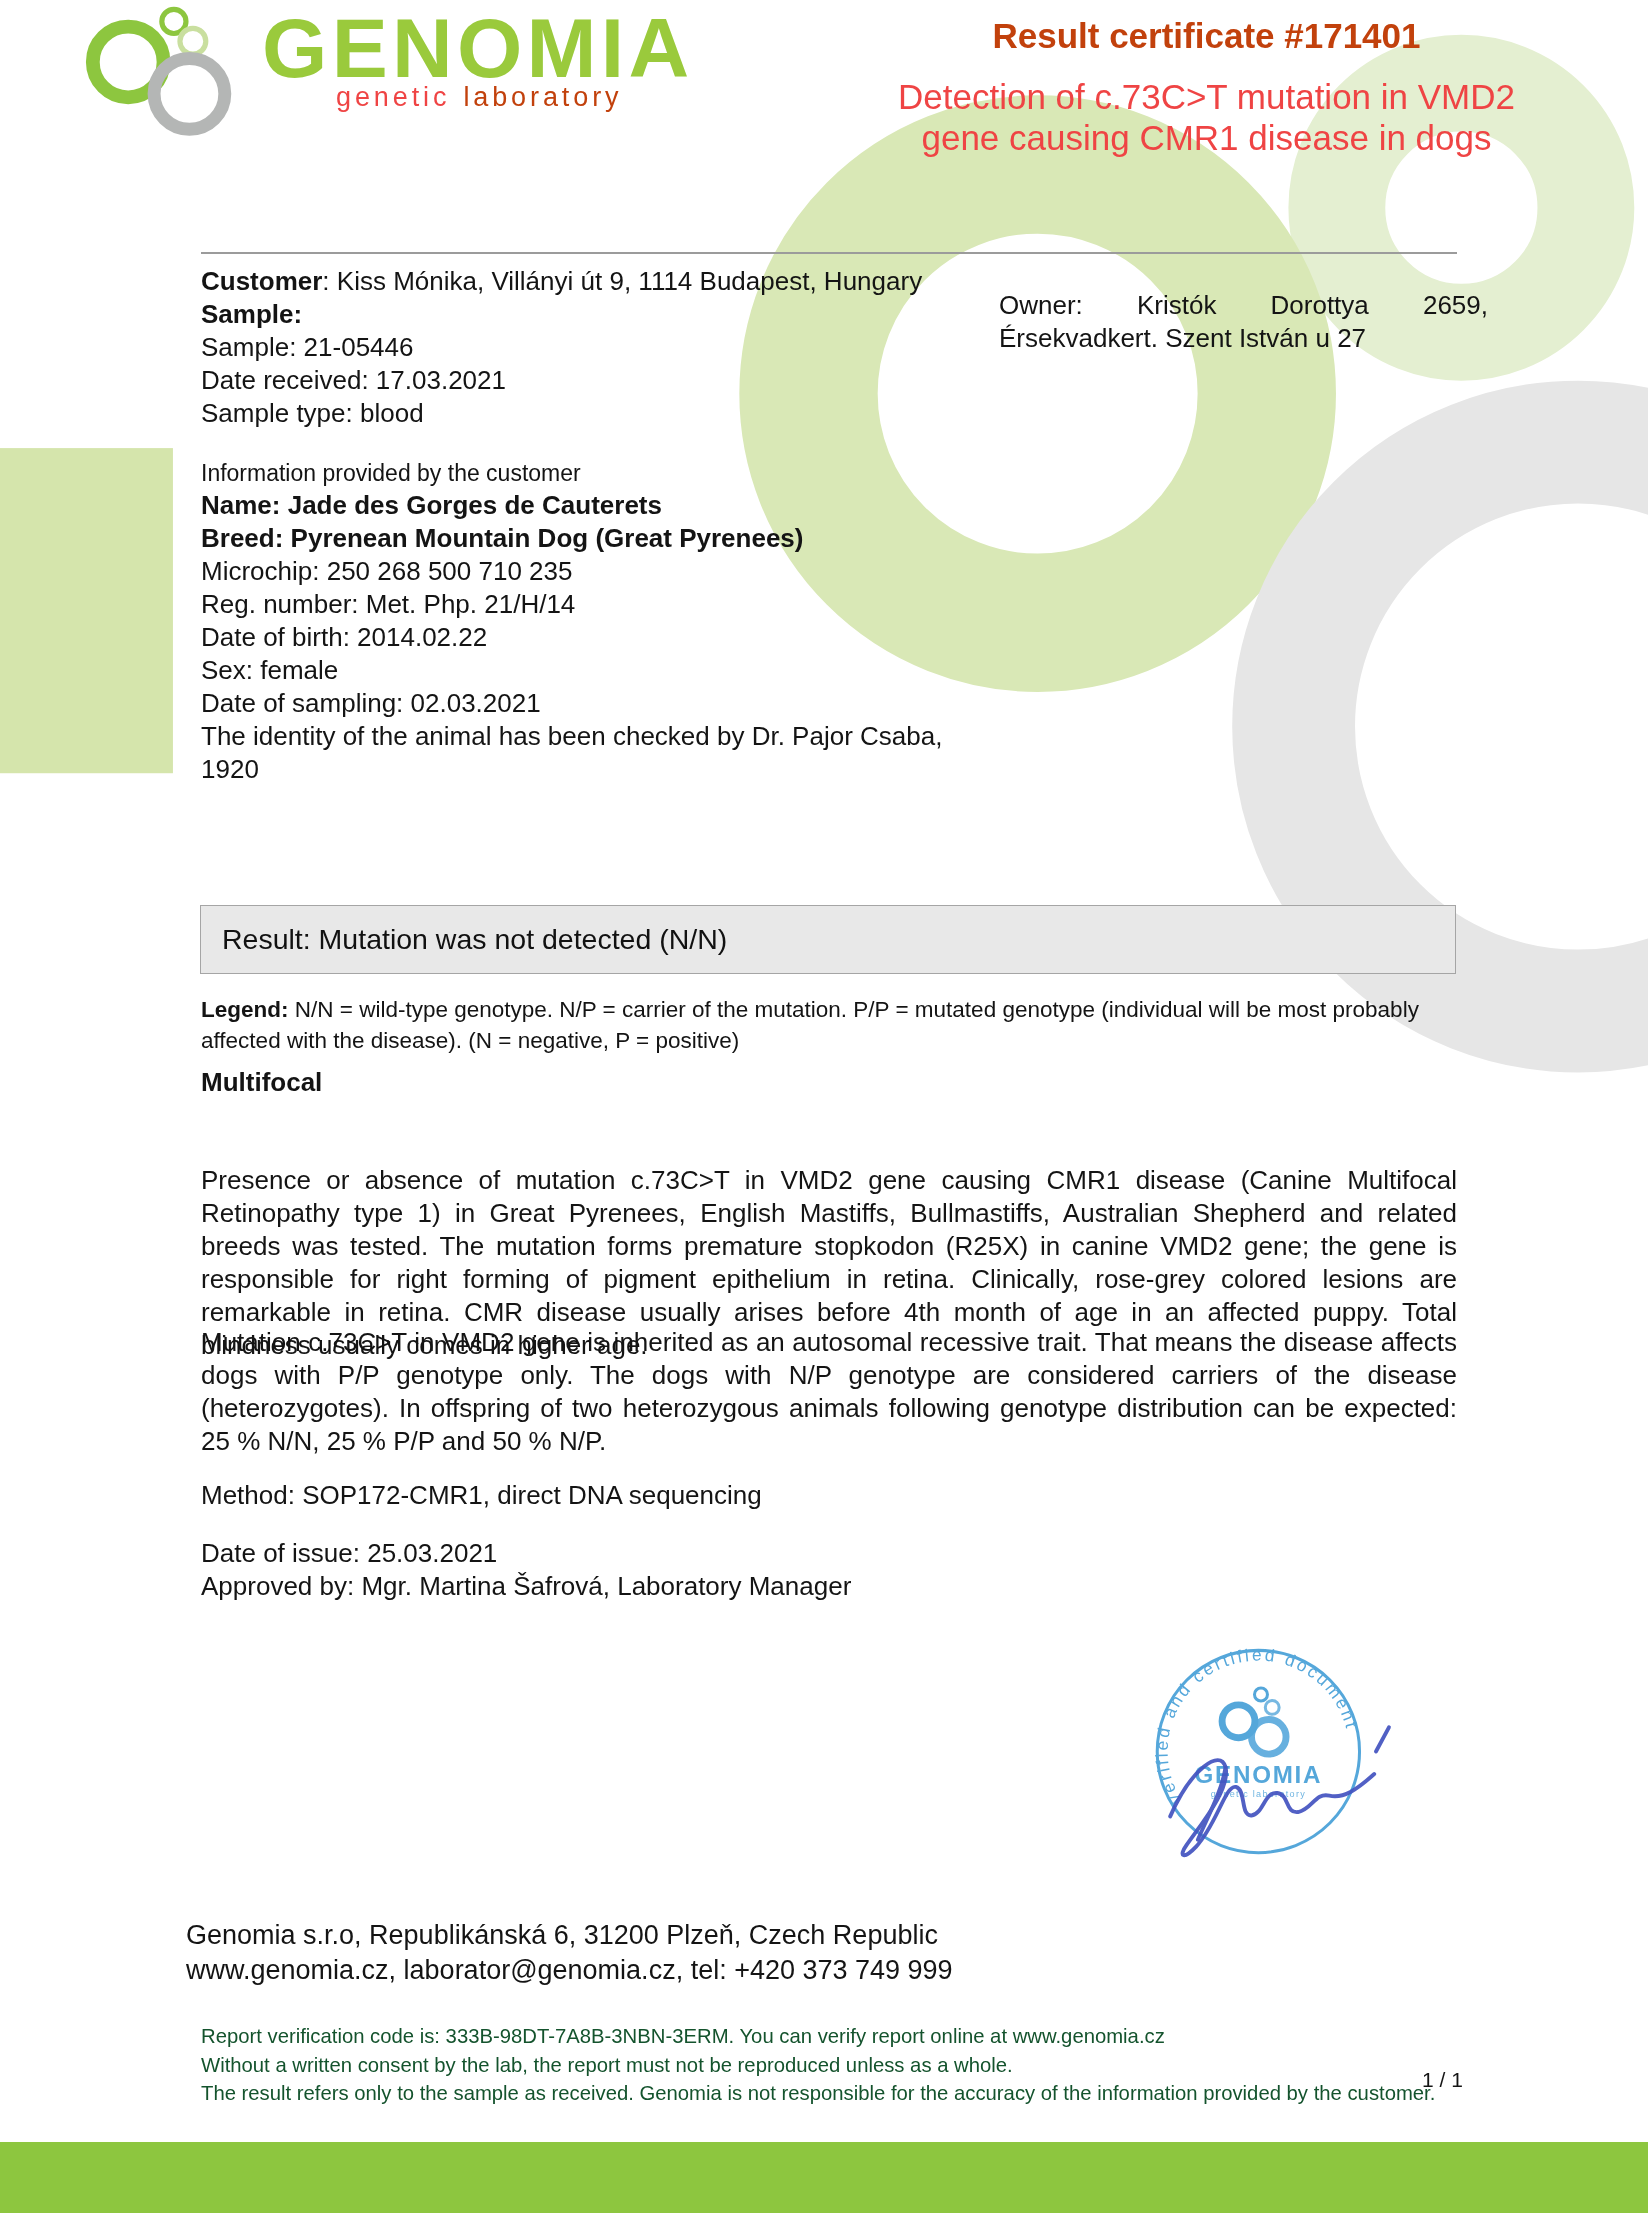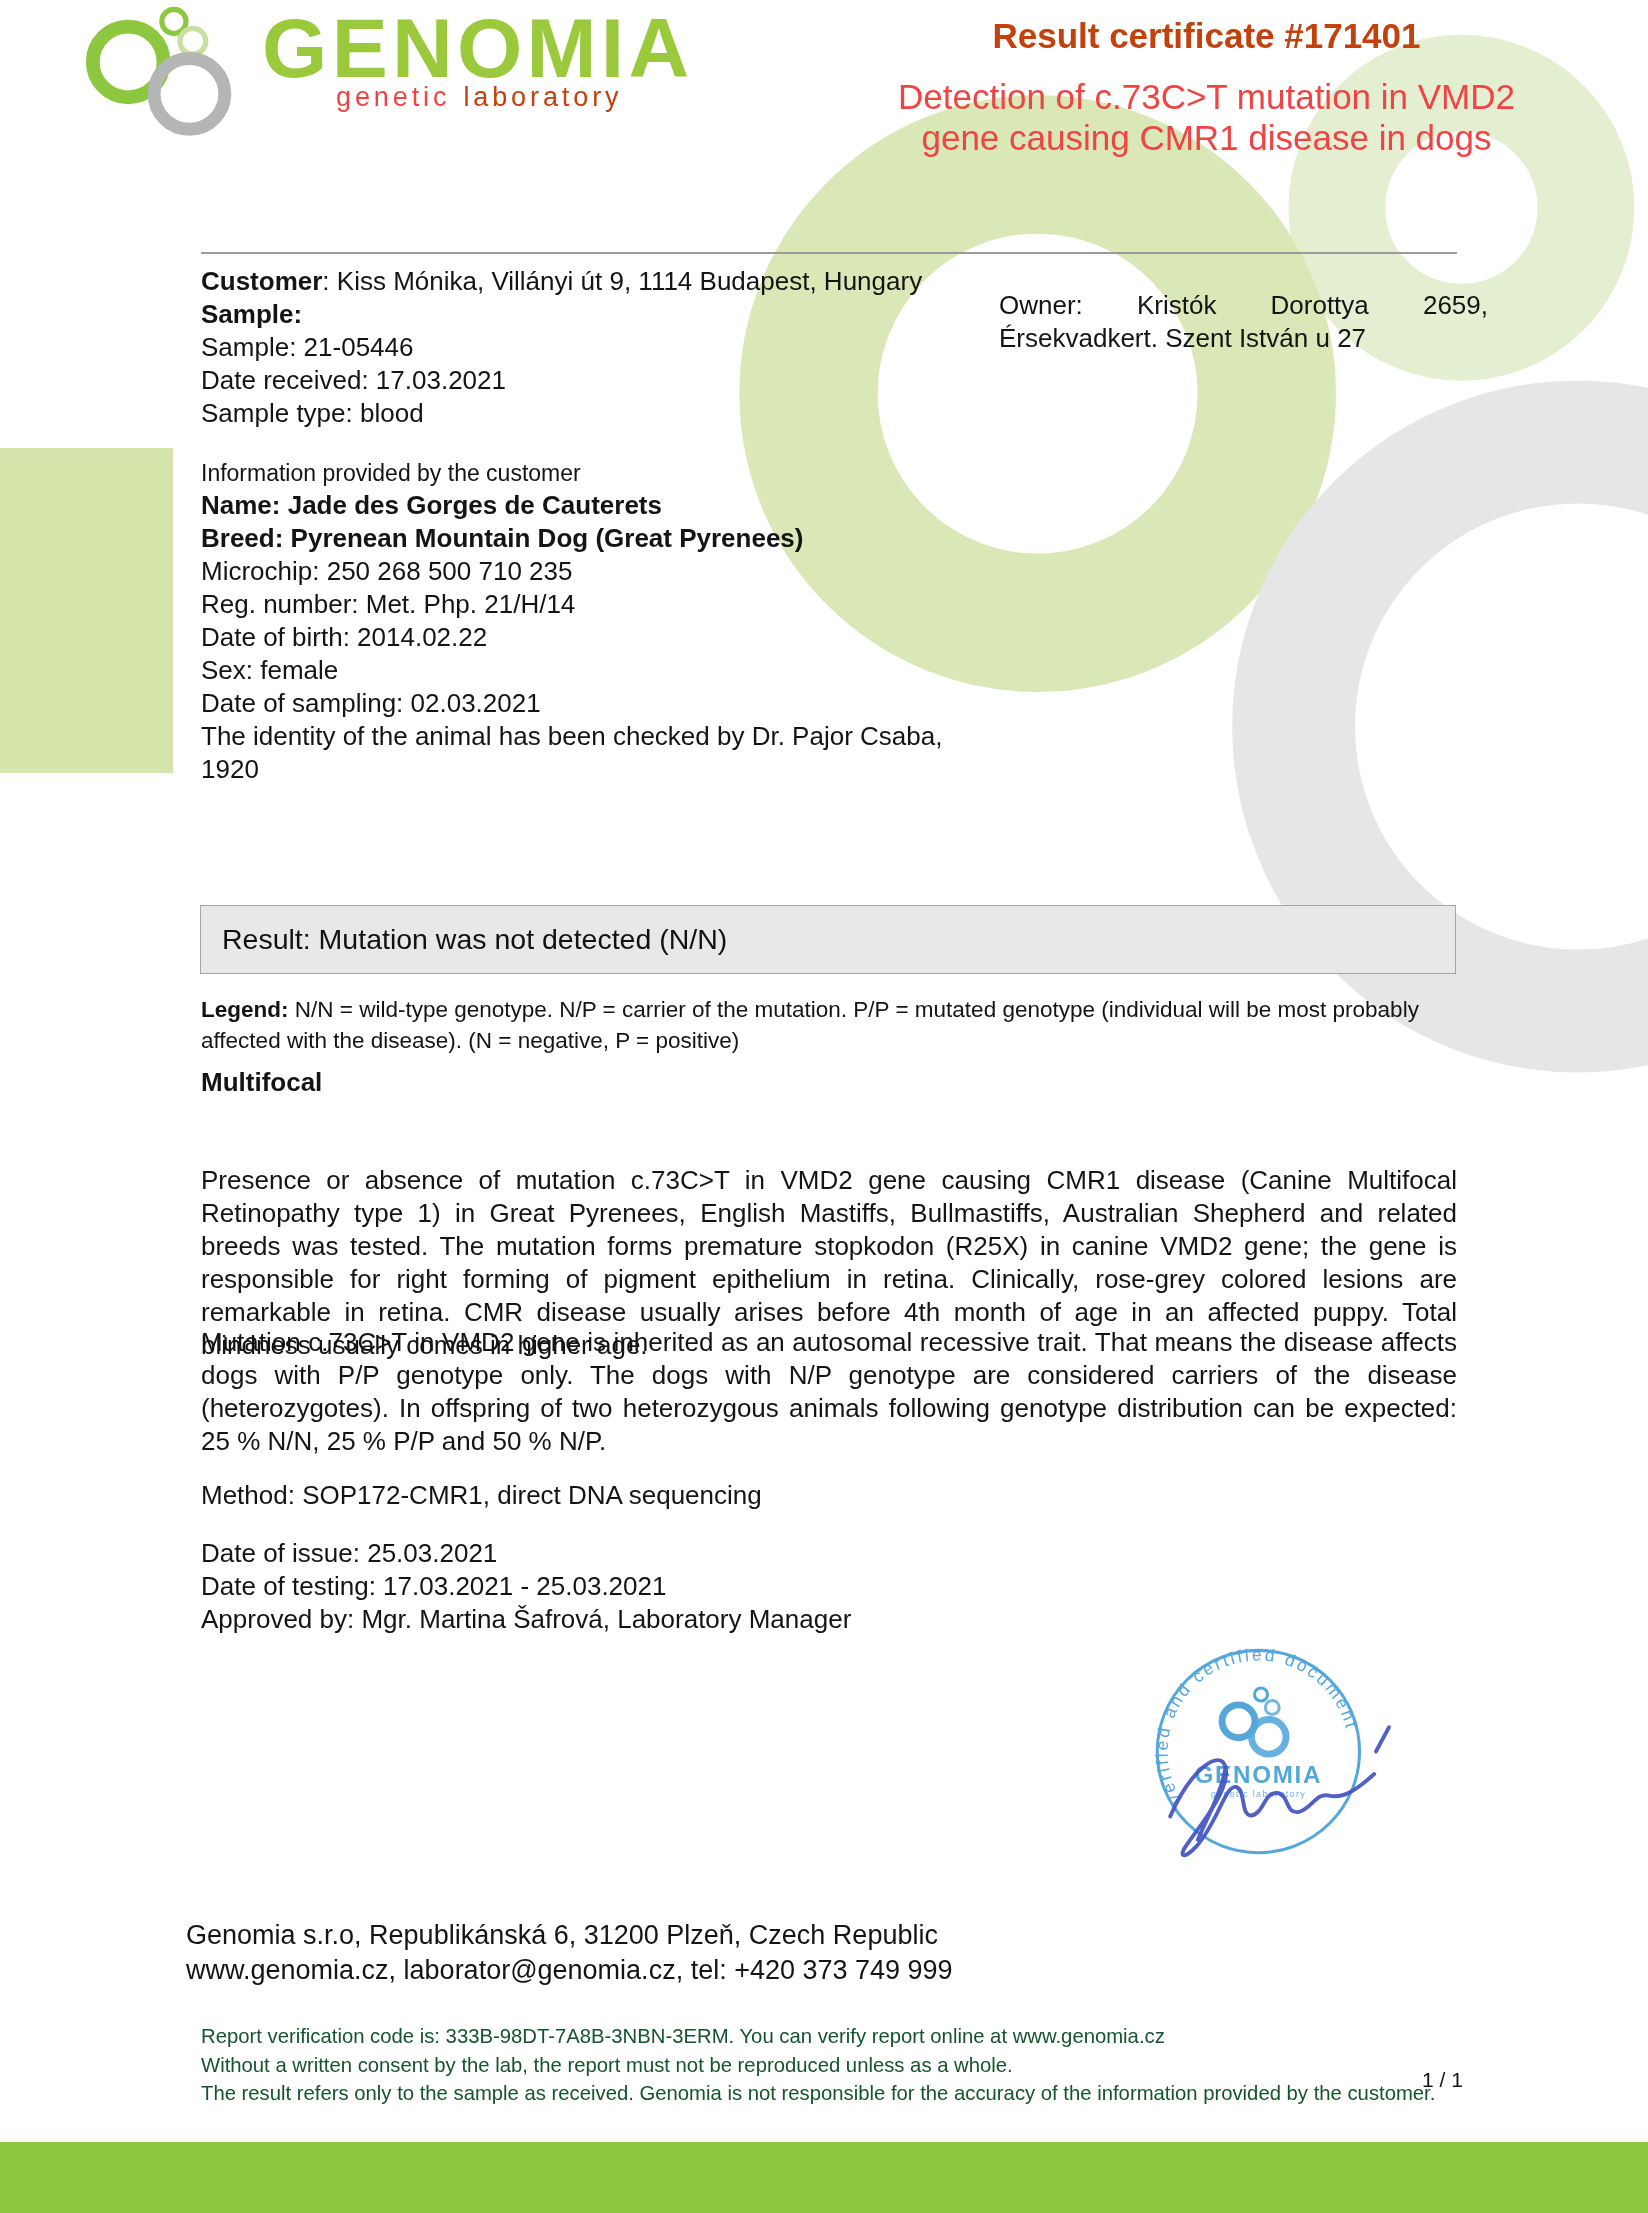--- a/index.html
+++ b/index.html
@@ -106,21 +106,20 @@
   <div class="abs content legend">
     <span class="b">Legend:</span><span> N/N = wild-type genotype. N/P = carrier of the mutation. P/P = mutated genotype (individual will be most probably affected with the disease). (N = negative, P = positive)</span>
   </div>
 
   <div class="abs content expl-heading">Multifocal</div>
   <div class="abs content para para1">Presence or absence of mutation c.73C&gt;T in VMD2 gene causing CMR1 disease (Canine Multifocal Retinopathy type 1) in Great Pyrenees, English Mastiffs, Bullmastiffs, Australian Shepherd and related breeds was tested. The mutation forms premature stopkodon (R25X) in canine VMD2 gene; the gene is responsible for right forming of pigment epithelium in retina. Clinically, rose-grey colored lesions are remarkable in retina. CMR disease usually arises before 4th month of age in an affected puppy. Total blindness usually comes in higher age.</div>
   <div class="abs content para para2">Mutation c.73C&gt;T in VMD2 gene is inherited as an autosomal recessive trait. That means the disease affects dogs with P/P genotype only. The dogs with N/P genotype are considered carriers of the disease (heterozygotes). In offspring of two heterozygous animals following genotype distribution can be expected: 25 % N/N, 25 % P/P and 50 % N/P.</div>
   <div class="abs content method">Method: SOP172-CMR1, direct DNA sequencing</div>
   <div class="abs content dates">
     <div>Date of issue: 25.03.2021</div>
-    <div>Date of testing: 17.03.2021 - 25.03.2021</div>
     <div>Approved by: Mgr. Martina Šafrová, Laboratory Manager</div>
   </div>
 
   <svg class="abs content" style="left:1146px;top:1639px;" width="268" height="251" viewBox="0 0 310 290">
     <g opacity="0.88">
       <circle cx="130" cy="130" r="117" fill="none" stroke="#3e9bd6" stroke-width="3.5"></circle>
       <defs>
         <path id="arcpath" d="M 44,190 A 105,105 0 1 1 216,190" fill="none"></path>
       </defs>
       <text font-size="20" letter-spacing="3" fill="#3e9bd6" font-family="Liberation Sans, sans-serif">

